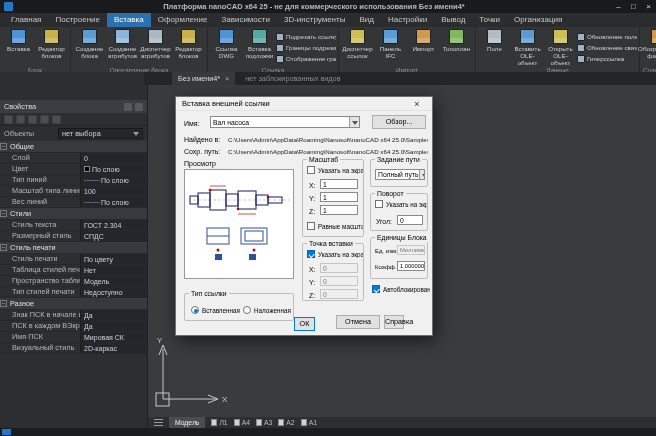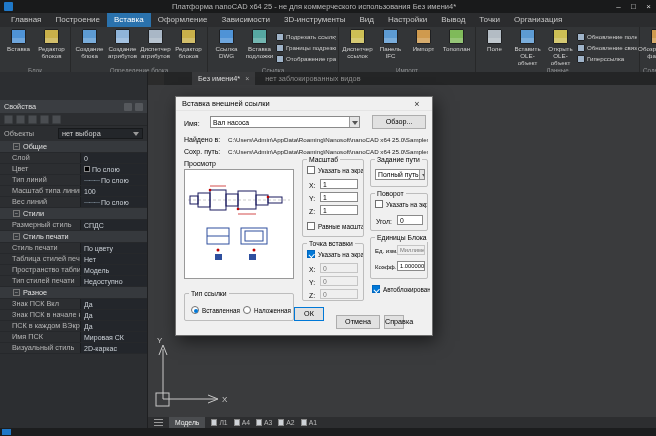--- a/index.html
+++ b/index.html
@@ -2,21 +2,21 @@
 <html><head>
 <meta charset="utf-8">
 <style>
   *{margin:0;padding:0;box-sizing:border-box;}
   html,body{width:656px;height:436px;overflow:hidden;}
   body{font-family:"Liberation Sans","DejaVu Sans",sans-serif;background:#2b2b2b;position:relative;color:#ccc;}
 
   
   #titlebar{position:absolute;top:0;left:0;right:0;height:13px;background:#191a1b;display:flex;align-items:center;font-size:7.5px;color:#b9b9b9;}
   .tb-logo{width:9px;height:9px;background:#1f78c8;margin:0 4px;border-radius:1px;flex:none;}
-  .tb-title{flex:1;text-align:center;white-space:nowrap;overflow:hidden;}
+  .tb-title{flex:1;text-align:center;white-space:nowrap;overflow:hidden;font-weight:bold;}
   .tb-btns{display:flex;flex:none;}
   .tb-btn{width:15px;text-align:center;font-size:8px;line-height:13px;color:#ddd;}
 
   
   #tabrow{position:absolute;top:13px;left:0;right:0;height:14px;background:#2b2c2e;display:flex;padding-left:4px;font-size:8px;color:#c6c6c6;overflow:hidden;}
   .rtab{padding:0 7px;line-height:14px;white-space:nowrap;}
   .rtab.active{background:#2a72ad;color:#fff;}
 
   
   #ribbon{position:absolute;top:27px;left:0;right:0;height:45px;background:#333537;display:flex;overflow:hidden;}
@@ -40,30 +40,30 @@
   .phead{height:13px;background:#3a3d41;display:flex;align-items:center;padding:0 4px;color:#ddd;flex:none;margin-top:28px;}
   .phead .sp{flex:1;}
   .hicn{width:8px;height:8px;background:#55585c;margin-left:3px;border-radius:1px;}
   .ptool{height:13px;display:flex;align-items:center;gap:3px;padding:0 4px;border-bottom:1px solid #242628;flex:none;}
   .ticn{width:9px;height:9px;background:#4a4d51;border:1px solid #3b3e41;border-radius:1px;}
   .psel{height:15px;display:flex;align-items:center;padding:0 4px;gap:12px;flex:none;}
   .psellab{width:42px;color:#b5b5b5;white-space:nowrap;overflow:hidden;}
   .pselbox{flex:1;height:11px;background:#23262a;border:1px solid #17191b;display:flex;align-items:center;padding:0 3px;color:#cfcfcf;white-space:nowrap;overflow:hidden;}
   .pselbox::after{content:"";margin-left:auto;border:3px solid transparent;border-top:4px solid #9a9a9a;transform:translateY(2px);}
   .prows{flex:1;overflow:hidden;}
-  .psec{height:12px;background:#36393d;display:flex;align-items:center;padding:0 13px;color:#e0e0e0;border-bottom:1px solid #26282b;}
+  .psec{height:12px;background:#36393d;display:flex;align-items:center;padding:0 0;color:#e0e0e0;border-bottom:1px solid #26282b;}
   .psec .minus{width:7px;height:7px;border:1px solid #777;font-size:6px;line-height:5px;text-align:center;margin-right:3px;color:#bbb;flex:none;}
   .prow{height:11px;display:flex;border-bottom:1px solid #26282b;}
   .plab2{width:80px;padding-left:12px;line-height:10px;white-space:nowrap;overflow:hidden;color:#b5b5b5;flex:none;}
   .pval{flex:1;background:#23262b;border-left:1px solid #1b1d1f;padding:0 3px;color:#ccd2d8;white-space:nowrap;overflow:hidden;display:flex;align-items:center;gap:2px;font-size:7px;}
   .swatch{width:6px;height:6px;border:1px solid #888;flex:none;}
   .lineglyph{color:#9aabbb;letter-spacing:-1px;font-size:6px;}
 
   
-  #doctabs{position:absolute;top:72px;left:164px;right:0;height:13px;background:#242526;display:flex;align-items:flex-end;font-size:7.3px;padding-left:24px;}
+  #doctabs{position:absolute;top:72px;left:144px;right:0;height:13px;background:#242526;display:flex;align-items:flex-end;font-size:7.3px;padding-left:24px;}
   .dtab{height:13px;background:#38393b;color:#ddd;display:flex;align-items:center;padding:0 6px;gap:5px;margin-left:4px;}
   .dtab .x{color:#aaa;font-size:7px;}
   .dright{margin-left:10px;line-height:13px;color:#8d8d8d;}
 
   
   #canvas{position:absolute;top:85px;left:148px;right:0;bottom:19px;background:#3a3b3d;}
   #ucs{position:absolute;left:6px;bottom:4px;}
 
   
   #dialog{position:absolute;left:27px;top:11px;width:258px;height:240px;background:#f0f0f0;border:1px solid #6e6e6e;box-shadow:3px 5px 16px rgba(0,0,0,.55);font-size:7.2px;color:#000;}
@@ -307,20 +307,26 @@
         <div class="pval">
           <span class="lineglyph">———</span>
           <span>По слою</span>
         </div>
       </div>
       <div class="psec">
         <span class="minus">−</span>
         <span>Стили</span>
       </div>
       <div class="prow">
+        <div class="plab2">Стиль текста</div>
+        <div class="pval">
+          <span>ГОСТ 2.304</span>
+        </div>
+      </div>
+      <div class="prow">
         <div class="plab2">Размерный стиль</div>
         <div class="pval">
           <span>СПДС</span>
         </div>
       </div>
       <div class="psec">
         <span class="minus">−</span>
         <span>Стиль печати</span>
       </div>
       <div class="prow">
@@ -343,26 +349,20 @@
       </div>
       <div class="prow">
         <div class="plab2">Тип стилей печати</div>
         <div class="pval">
           <span>Недоступно</span>
         </div>
       </div>
       <div class="psec">
         <span class="minus">−</span>
         <span>Разное</span>
-      </div>
-      <div class="prow">
-        <div class="plab2">Знак ПСК Вкл</div>
-        <div class="pval">
-          <span>Да</span>
-        </div>
       </div>
       <div class="prow">
         <div class="plab2">Знак ПСК в начале к...</div>
         <div class="pval">
           <span>Да</span>
         </div>
       </div>
       <div class="prow">
         <div class="plab2">ПСК в каждом ВЭкране</div>
         <div class="pval">
@@ -521,21 +521,21 @@
     <div class="radio" style="position: absolute; left: 6px; top: 12px;">
           <span class="rd sel"></span>
           <span>Вставленная</span>
         </div>
         <div class="radio" style="position: absolute; left: 58px; top: 12px;">
           <span class="rd"></span>
           <span>Наложенная</span>
         </div>
       </div>
 
-    <div class="btn def" style="left:118px;top:210px;width:30px">ОК</div>
+    <div class="btn def" style="left:118px;top:220px;width:21px">ОК</div>
     <div class="btn" style="left:160px;top:218px;width:44px">Отмена</div>
     <div class="btn" style="left:208px;top:218px;width:20px">Справка</div>
   </div>
 </div>
 
 <div id="sheetbar">
   <span class="burger"></span>
   <div class="mtab">Модель</div>
   <div style="display:flex">
       <div class="sheet">

